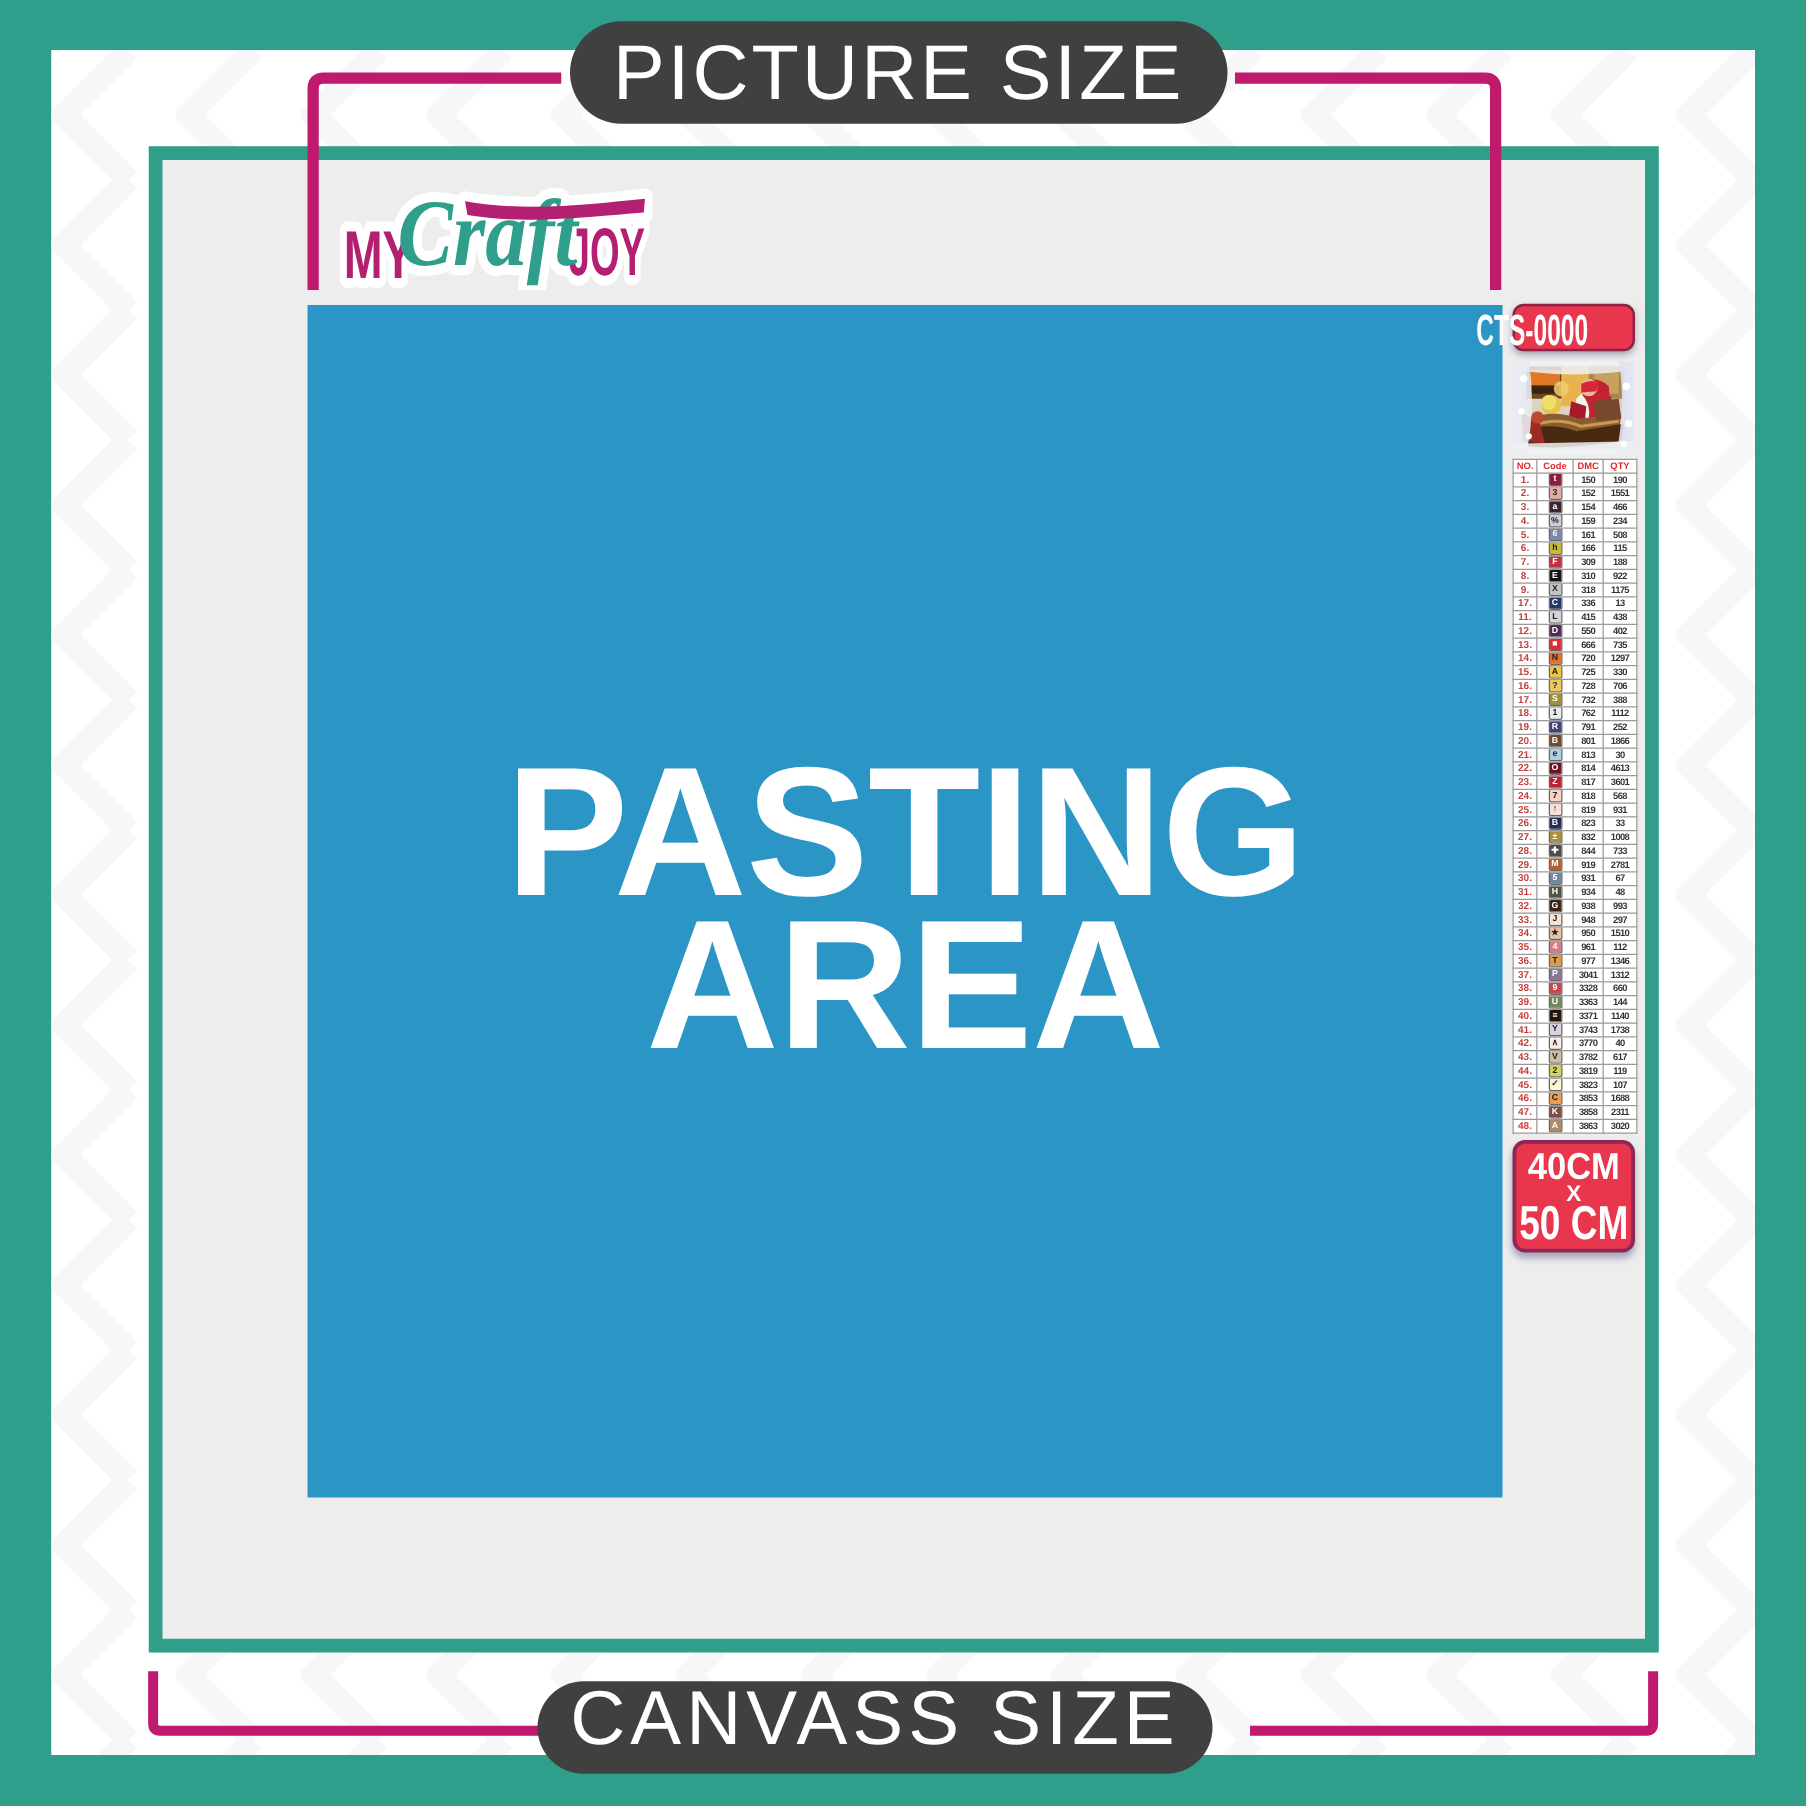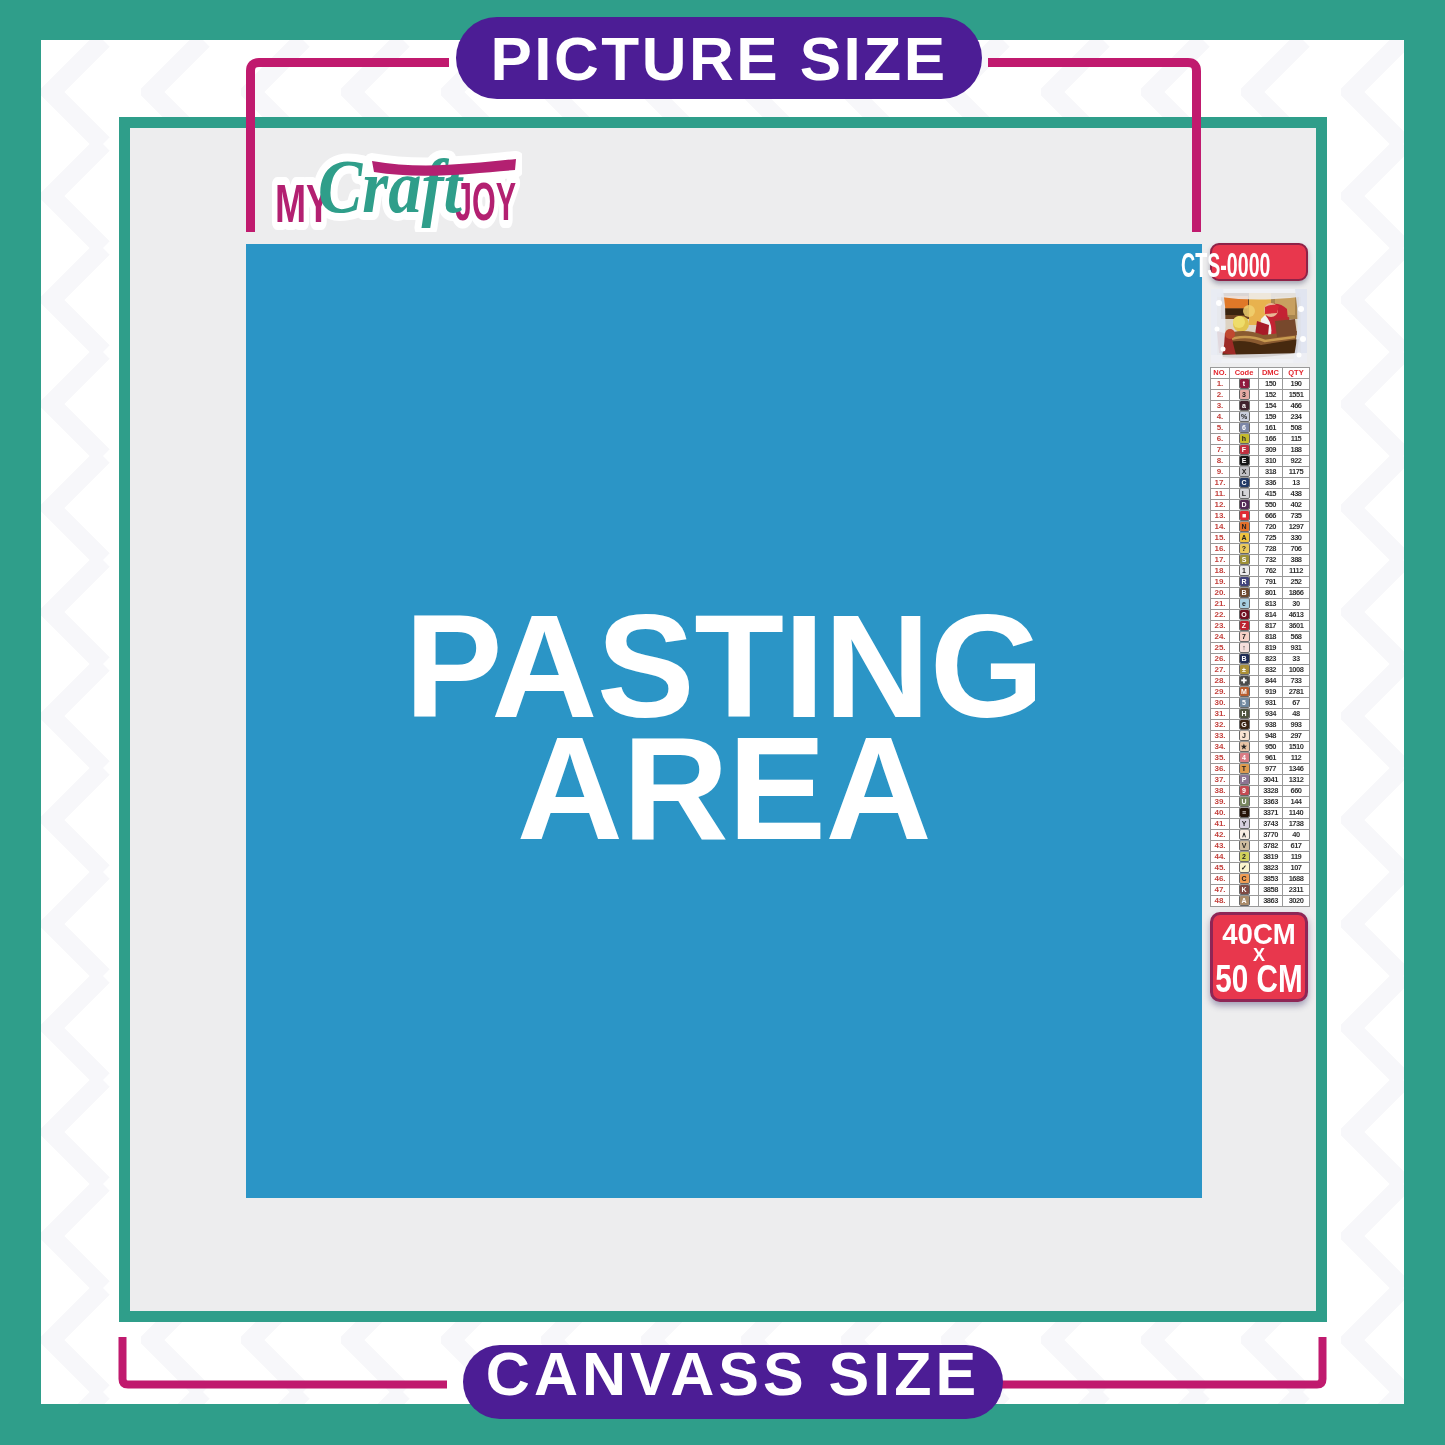--- a/index.html
+++ b/index.html
@@ -10,26 +10,26 @@
 #chevzone{left:41px;top:40px;width:1363px;height:1364px;background:#fff}
 
 #canvas{left:119px;top:117px;width:1208px;height:1205px;background:#ededee;
   border:11px solid #2f9e8a;box-sizing:border-box}
 
 #blue{left:246px;top:244px;width:956px;height:954px;background:#2b95c6;
   display:flex;align-items:center;justify-content:center}
 #blue .txt{color:#fff;font-weight:bold;font-size:147px;line-height:122px;
   text-align:center;letter-spacing:-0.5px;margin-top:11px}
 
-.pill{background:#4c1d95;color:#fff;font-weight:bold;display:flex;
+.pill{background:#404040;color:#fff;font-weight:normal;display:flex;
   align-items:center;justify-content:center;letter-spacing:1px}
 .pill span{white-space:nowrap;letter-spacing:2.5px}
 #pill-bot span{letter-spacing:4px}
 #pill-top{left:456px;top:17px;width:526px;height:82px;border-radius:41px;font-size:62px}
-#pill-bot{left:463px;top:1345px;width:540px;height:74px;border-radius:37px;font-size:61px;padding-bottom:16px;box-sizing:border-box}
+#pill-bot{left:430px;top:1345px;width:540px;height:74px;border-radius:37px;font-size:61px;padding-bottom:16px;box-sizing:border-box}
 
 #cts{left:1210px;top:243px;width:98px;height:38px;background:#e8374d;
   border:2.5px solid #8e2247;border-radius:9px;box-sizing:border-box;
   box-shadow:0 3px 5px rgba(60,60,90,.4);
   display:flex;align-items:center;justify-content:flex-end;padding-top:5px}
 #cts span{color:#fff;font-weight:bold;font-size:35px;transform:scaleX(.56);letter-spacing:0px;white-space:nowrap}
 #sizebox{left:1210px;top:912px;width:98px;height:90px;background:#e8374d;
   border:3px solid #8e2656;border-radius:10px;box-sizing:border-box;
   box-shadow:0 4px 6px rgba(80,70,120,.45);
   display:flex;flex-direction:column;align-items:center;justify-content:center;

